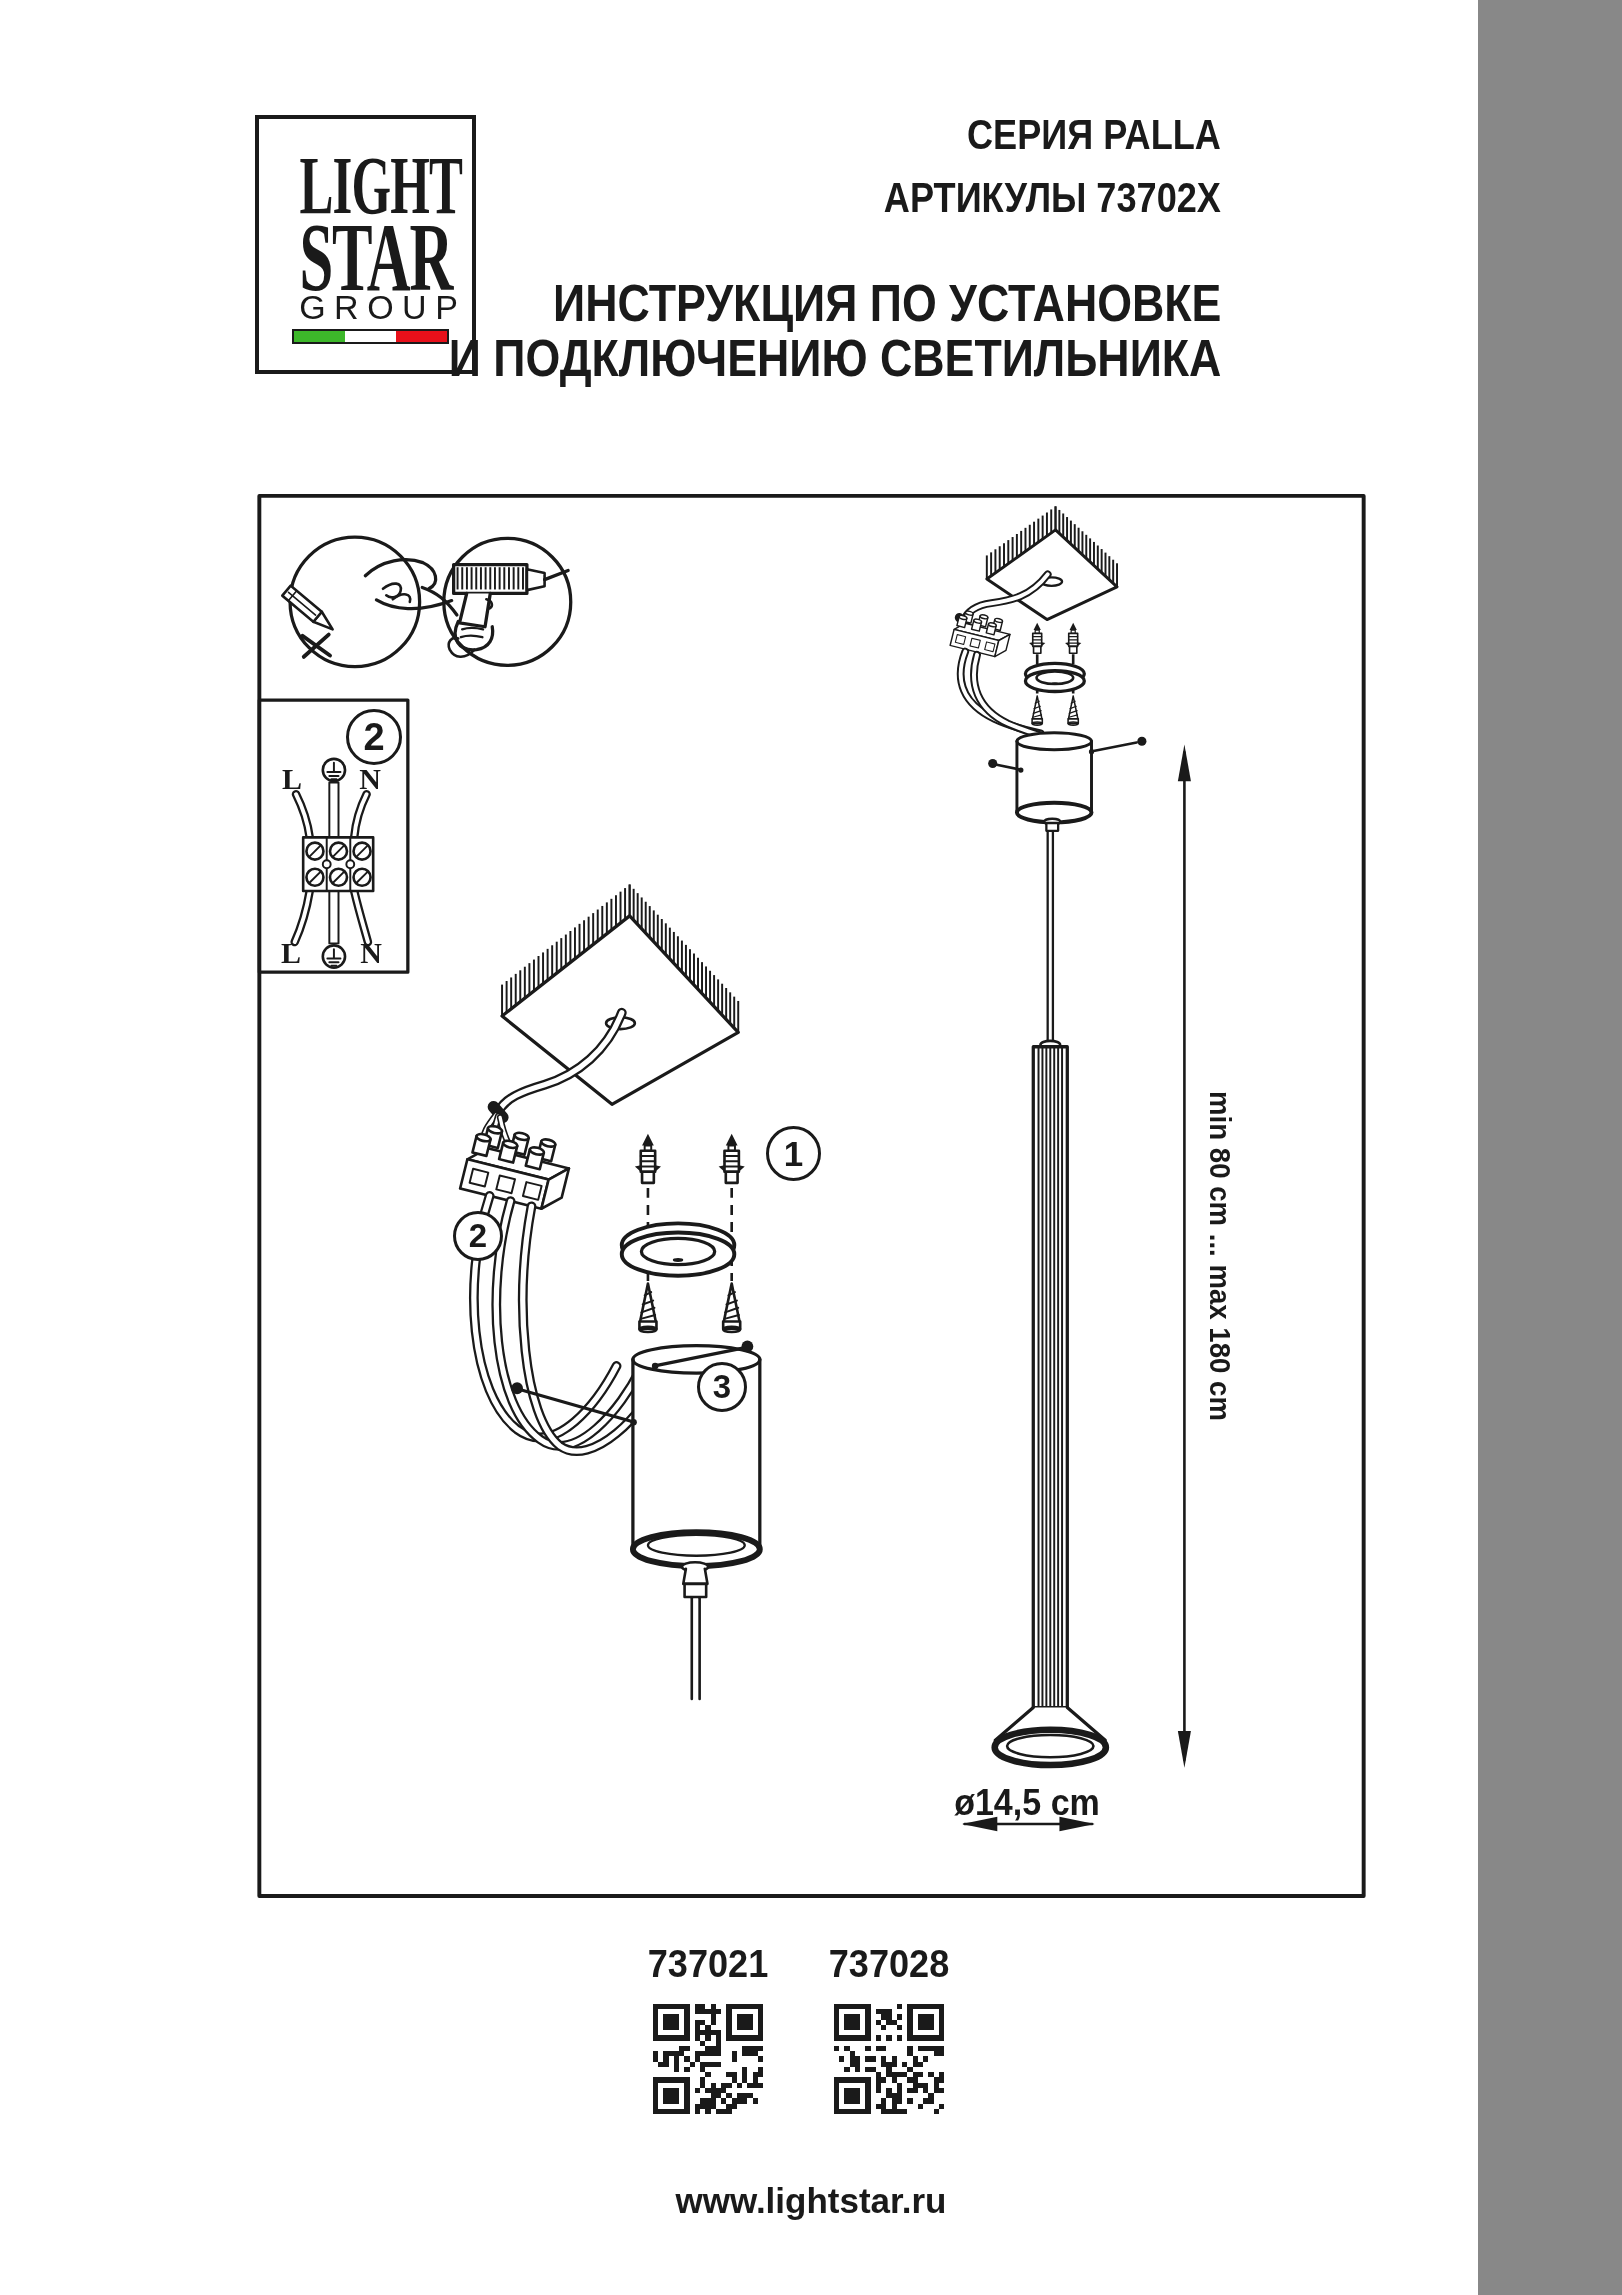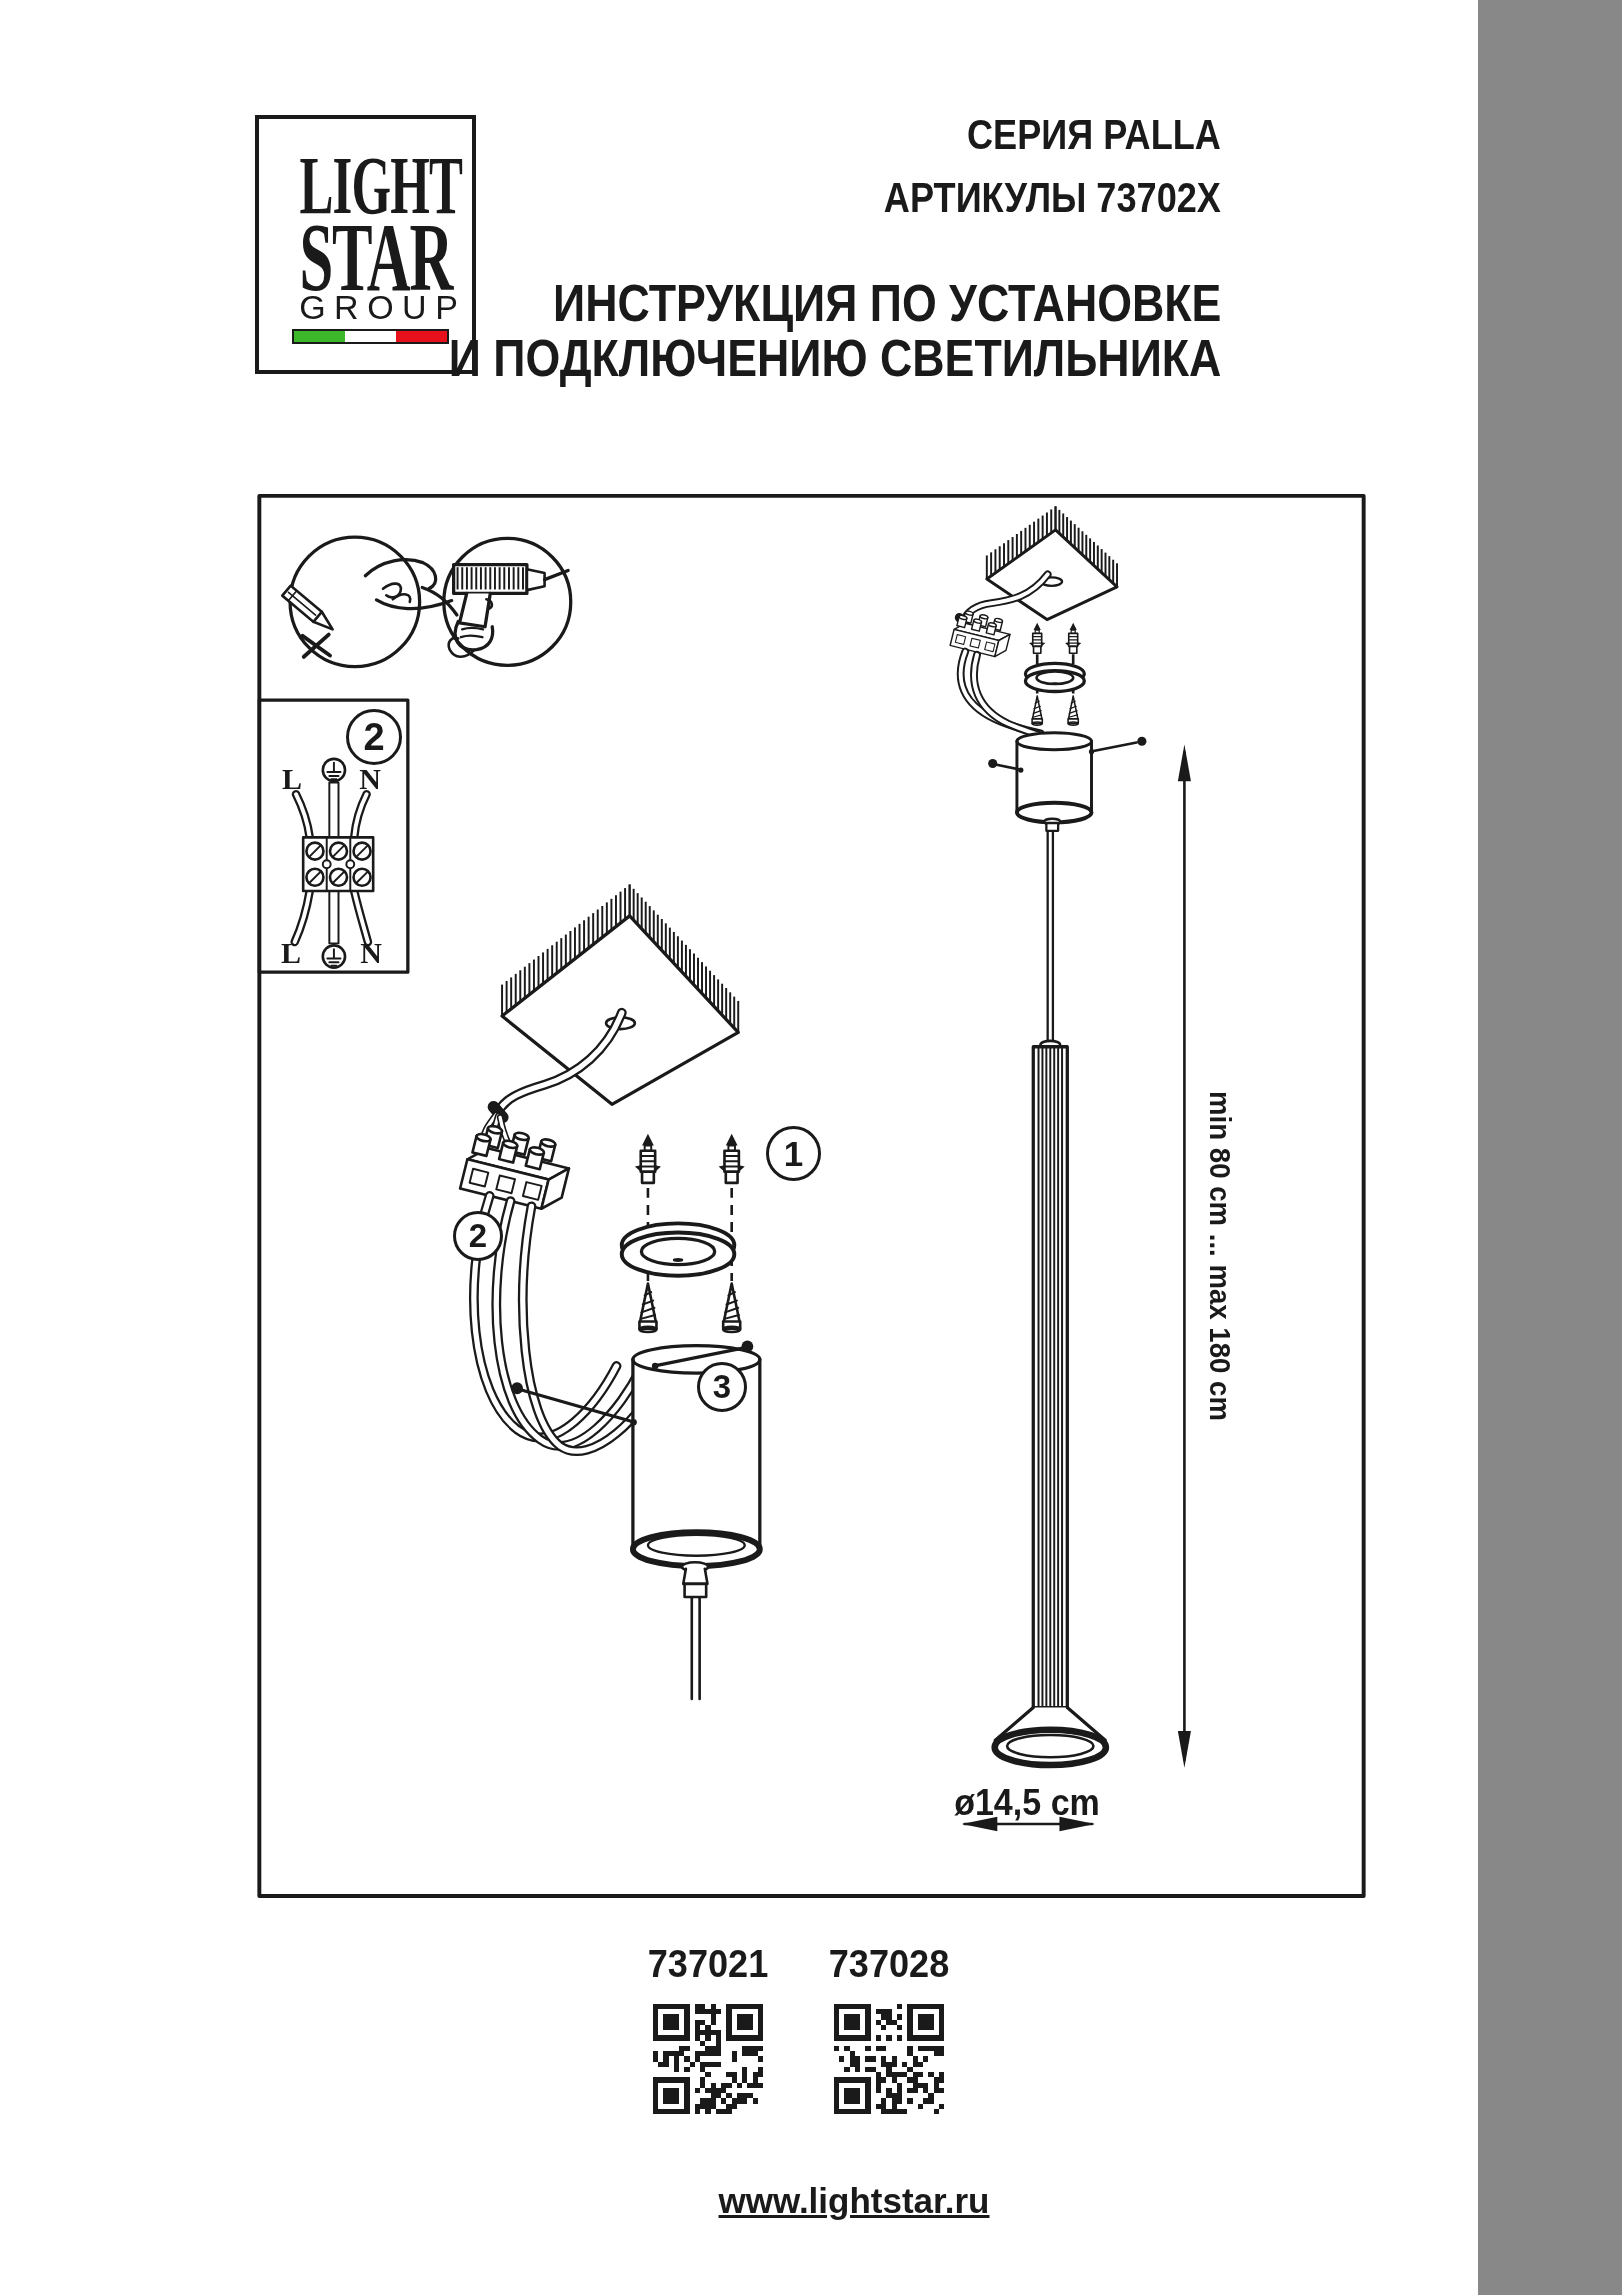--- a/index.html
+++ b/index.html
@@ -29,21 +29,21 @@
   
   .wlabel{font:700 30px "Liberation Serif",serif;}
   
   #dim-range{left:1220px;top:1256px;font:700 30px "Liberation Sans",sans-serif;
              transform:translate(-50%,-50%) rotate(90deg) scaleX(0.92);}
   #dim-dia{left:1027px;top:1803px;font:700 37px "Liberation Sans",sans-serif;
            transform:translate(-50%,-50%) scaleX(0.92);}
   
   .article-label{font:700 38px "Liberation Sans",sans-serif;transform:translate(-50%,-50%) scaleX(0.95);}
   .qr{position:absolute;width:110px;height:110px;fill:#1a1a1a;}
-  #footer-url{left:854px;top:2201px;font:700 35px "Liberation Sans",sans-serif;text-decoration:underline;}
+  #footer-url{left:811px;top:2201px;font:700 35px "Liberation Sans",sans-serif;}
   
   .s{stroke:#1a1a1a;fill:none;stroke-linecap:round;stroke-linejoin:round;}
   .wf{fill:#ffffff;}
   .wo{stroke:#1a1a1a;stroke-width:15;fill:none;stroke-linecap:round;}
   .wi{stroke:#ffffff;stroke-width:8;fill:none;stroke-linecap:round;}
   .dash{stroke:#1a1a1a;stroke-width:4;stroke-dasharray:15 11;fill:none;}
   .blk{fill:#1a1a1a;stroke:none;}
 </style>
 </head>
 <body>

